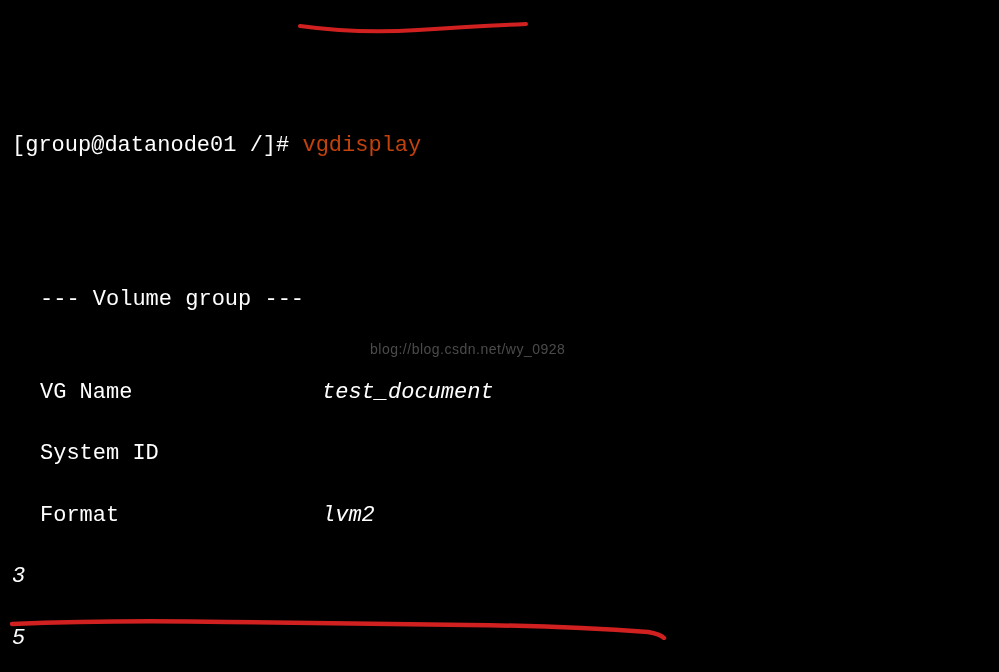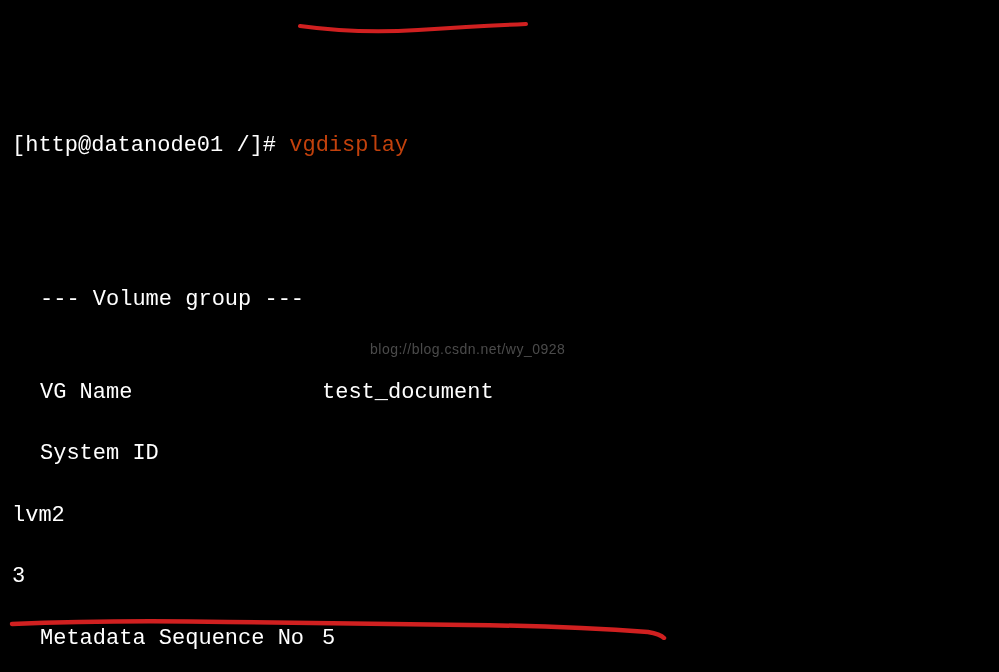--- a/index.html
+++ b/index.html
@@ -51,20 +51,21 @@
       display: flex;
       align-items: flex-end;
     }
     .label {
       display: inline-block;
       width: 310px;
       padding-left: 28px;
     }
     .value {
       display: inline-block;
+      font-style: italic;
     }
     .header-row {
       padding-left: 28px;
     }
     .watermark {
       position: absolute;
       left: 370px;
       top: 340px;
       color: #6b6b6b;
       font-size: 14px;
@@ -73,34 +74,34 @@
       pointer-events: none;
       letter-spacing: 0.5px;
     }
   </style>
 </head>
 <body>
 
 
 
 <div class="prompt-line">
-  <span class="prompt">[http@datanode01 /]# </span><span class="cmd">vgdisplay</span>
+  <span class="prompt">[group@datanode01 /]# </span><span class="cmd">vgdisplay</span>
 </div>
 
 <svg class="underline-red-1" viewBox="0 0 230 16" preserveAspectRatio="none">
   <path d="M 2 4 Q 60 12 120 8 Q 180 4 228 2" stroke="#d02020" stroke-width="4" fill="none" stroke-linecap="round"></path>
 </svg>
 
 <div class="header-row">--- Volume group ---</div>
 
 <div class="row"><span class="label">VG Name</span><span class="value">test_document</span></div>
 <div class="row"><span class="label">System ID</span><span class="value"></span></div>
-<div class="row"><span class="value">lvm2</span></div>
+<div class="row"><span class="label">Format</span><span class="value">lvm2</span></div>
 <div class="row"><span class="value">3</span></div>
-<div class="row"><span class="label">Metadata Sequence No</span><span class="value">5</span></div>
+<div class="row"><span class="value">5</span></div>
 
 
 
 
 
 
 
 
 
 

